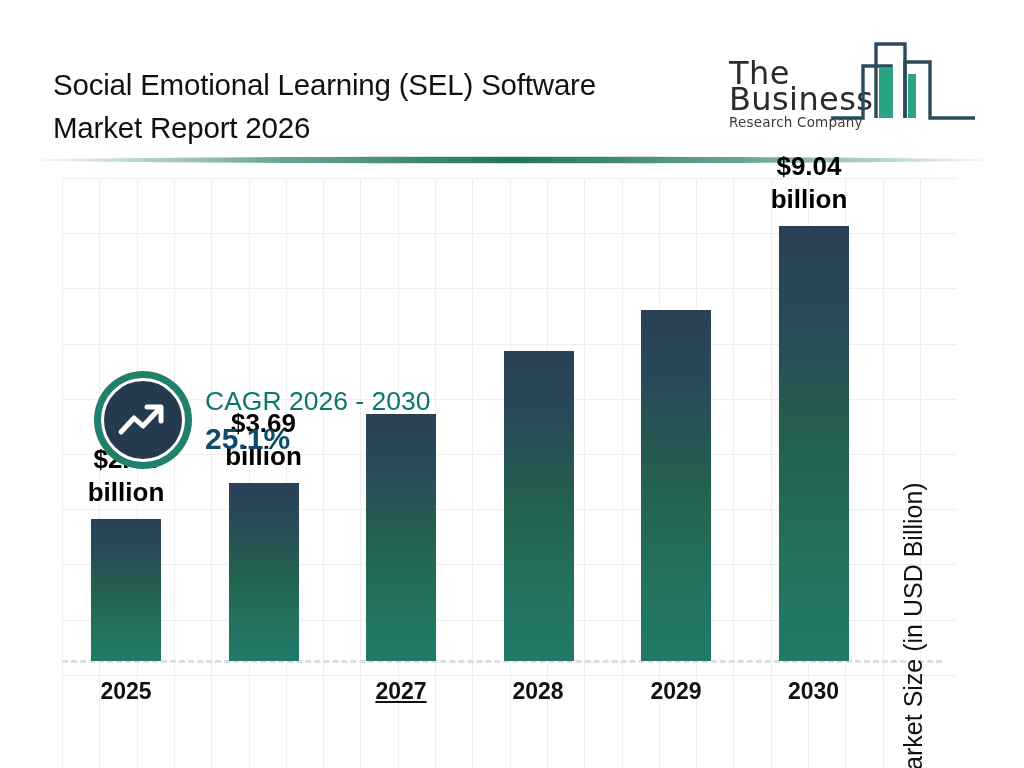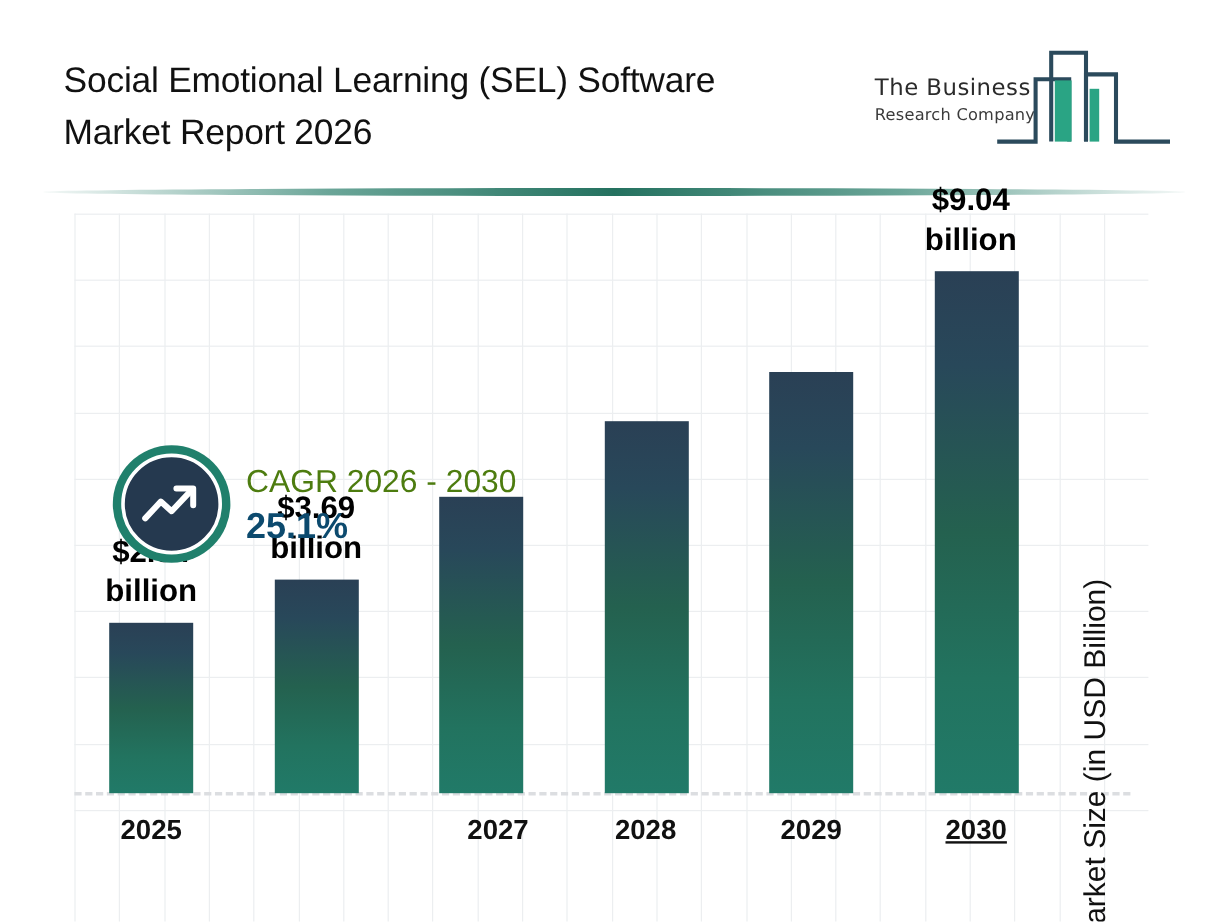--- a/index.html
+++ b/index.html
@@ -11,35 +11,35 @@
     font-family: "Liberation Sans", sans-serif;
     color: #000;
     overflow: hidden;
     position: relative;
   }
   #root { position: relative; width: 1024px; height: 768px; }
 
   
   .header { position: absolute; left: 0; top: 0; width: 1024px; height: 150px; }
   .title {
-    position: absolute; left: 53px; top: 46px;
+    position: absolute; left: 53px; top: 63px;
     width: 660px;
     font-size: 29.5px;
     line-height: 43px;
     font-weight: 400;
     color: #111;
     letter-spacing: -0.2px;
   }
   .title-line { display: block; white-space: nowrap; }
 
   
   .logo { position: absolute; left: 726px; top: 36px; width: 250px; height: 90px; }
   .logo-text { position: absolute; left: 3px; top: 24px; width: 148px; text-align: left; }
   .logo-line1 {
-    font-size: 19px; font-weight: 400; color: #2b2b2b;
+    font-size: 32px; font-weight: 400; color: #2b2b2b;
     letter-spacing: 0.4px; line-height: 26px;
     font-family: "DejaVu Sans", sans-serif;
   }
   .logo-line2 {
     font-size: 13.5px; font-weight: 400; color: #3b3b3b;
     letter-spacing: 0.2px; line-height: 18px; margin-top: 1px;
     font-family: "DejaVu Sans", sans-serif;
   }
   .logo-mark { position: absolute; left: 104px; top: 0px; width: 146px; height: 86px; }
 
@@ -103,21 +103,21 @@
     background: #20806c;
     display: flex; align-items: center; justify-content: center;
   }
   .cagr-circle-inner {
     width: 78px; height: 78px; border-radius: 50%;
     background: #25394f;
     border: 3px solid #ffffff;
     display: flex; align-items: center; justify-content: center;
   }
   .cagr-text { position: absolute; left: 111px; top: 13px; }
-  .cagr-period { font-size: 26.5px; color: #4d7c0f; font-weight: 400; line-height: 34px; white-space: nowrap; }
+  .cagr-period { font-size: 26.5px; color: #0f766e; font-weight: 400; line-height: 34px; white-space: nowrap; }
   .cagr-value { font-size: 30px; color: #0c4a6e; font-weight: bold; line-height: 38px; margin-top: 2px; }
 </style>
 </head>
 <body>
 
 <div id="root">
 
   <div class="header">
     <div class="title">
       <span class="title-line">Social Emotional Learning (SEL) Software</span>
@@ -200,29 +200,29 @@
     <div class="plot" id="plotHost">
       <div class="baseline"></div>
     <div class="bar" style="left: 29px; width: 70px; top: 341.4px; height: 141.6px;"></div>
         <div class="bar-label" style="width: 140px; left: -6px; top: 265.4px;">$2.94
 billion</div>
         <div class="xtick" style="width: 130px; left: -1px; text-align: center;">2025</div>
         <div class="bar" style="left: 166.5px; width: 70px; top: 305.278px; height: 177.722px;"></div>
         <div class="bar-label" style="width: 140px; left: 131.5px; top: 229.278px;">$3.69
 billion</div>
         <div class="bar" style="left: 304px; width: 70px; top: 235.922px; height: 247.078px;"></div>
-        <div class="xtick" style="width: 130px; left: 288px;">2027</div>
+        <div class="xtick" style="width: 130px; left: 274px; text-decoration: underline;">2027</div>
         <div class="bar" style="left: 441.5px; width: 70px; top: 172.829px; height: 310.171px;"></div>
         <div class="xtick" style="width: 130px; left: 411px;">2028</div>
         <div class="bar" style="left: 579px; width: 70px; top: 131.89px; height: 351.11px;"></div>
         <div class="xtick" style="width: 130px; left: 549px;">2029</div>
         <div class="bar" style="left: 716.5px; width: 70px; top: 47.6041px; height: 435.396px;"></div>
         <div class="bar-label" style="width: 140px; left: 677px; top: -28.3959px;">$9.04
 billion</div>
-        <div class="xtick" style="width: 130px; left: 686.5px; text-decoration: underline;">2030</div>
+        <div class="xtick" style="width: 130px; left: 686.5px;">2030</div>
       </div>
 
     <div class="ylabel">
       <span>Market Size (in USD Billion)</span>
     </div>
 
     <div class="cagr">
       <div class="cagr-circle">
         <div class="cagr-circle-inner">
           <svg width="52" height="40" viewBox="0 0 52 40" xmlns="http://www.w3.org/2000/svg">

